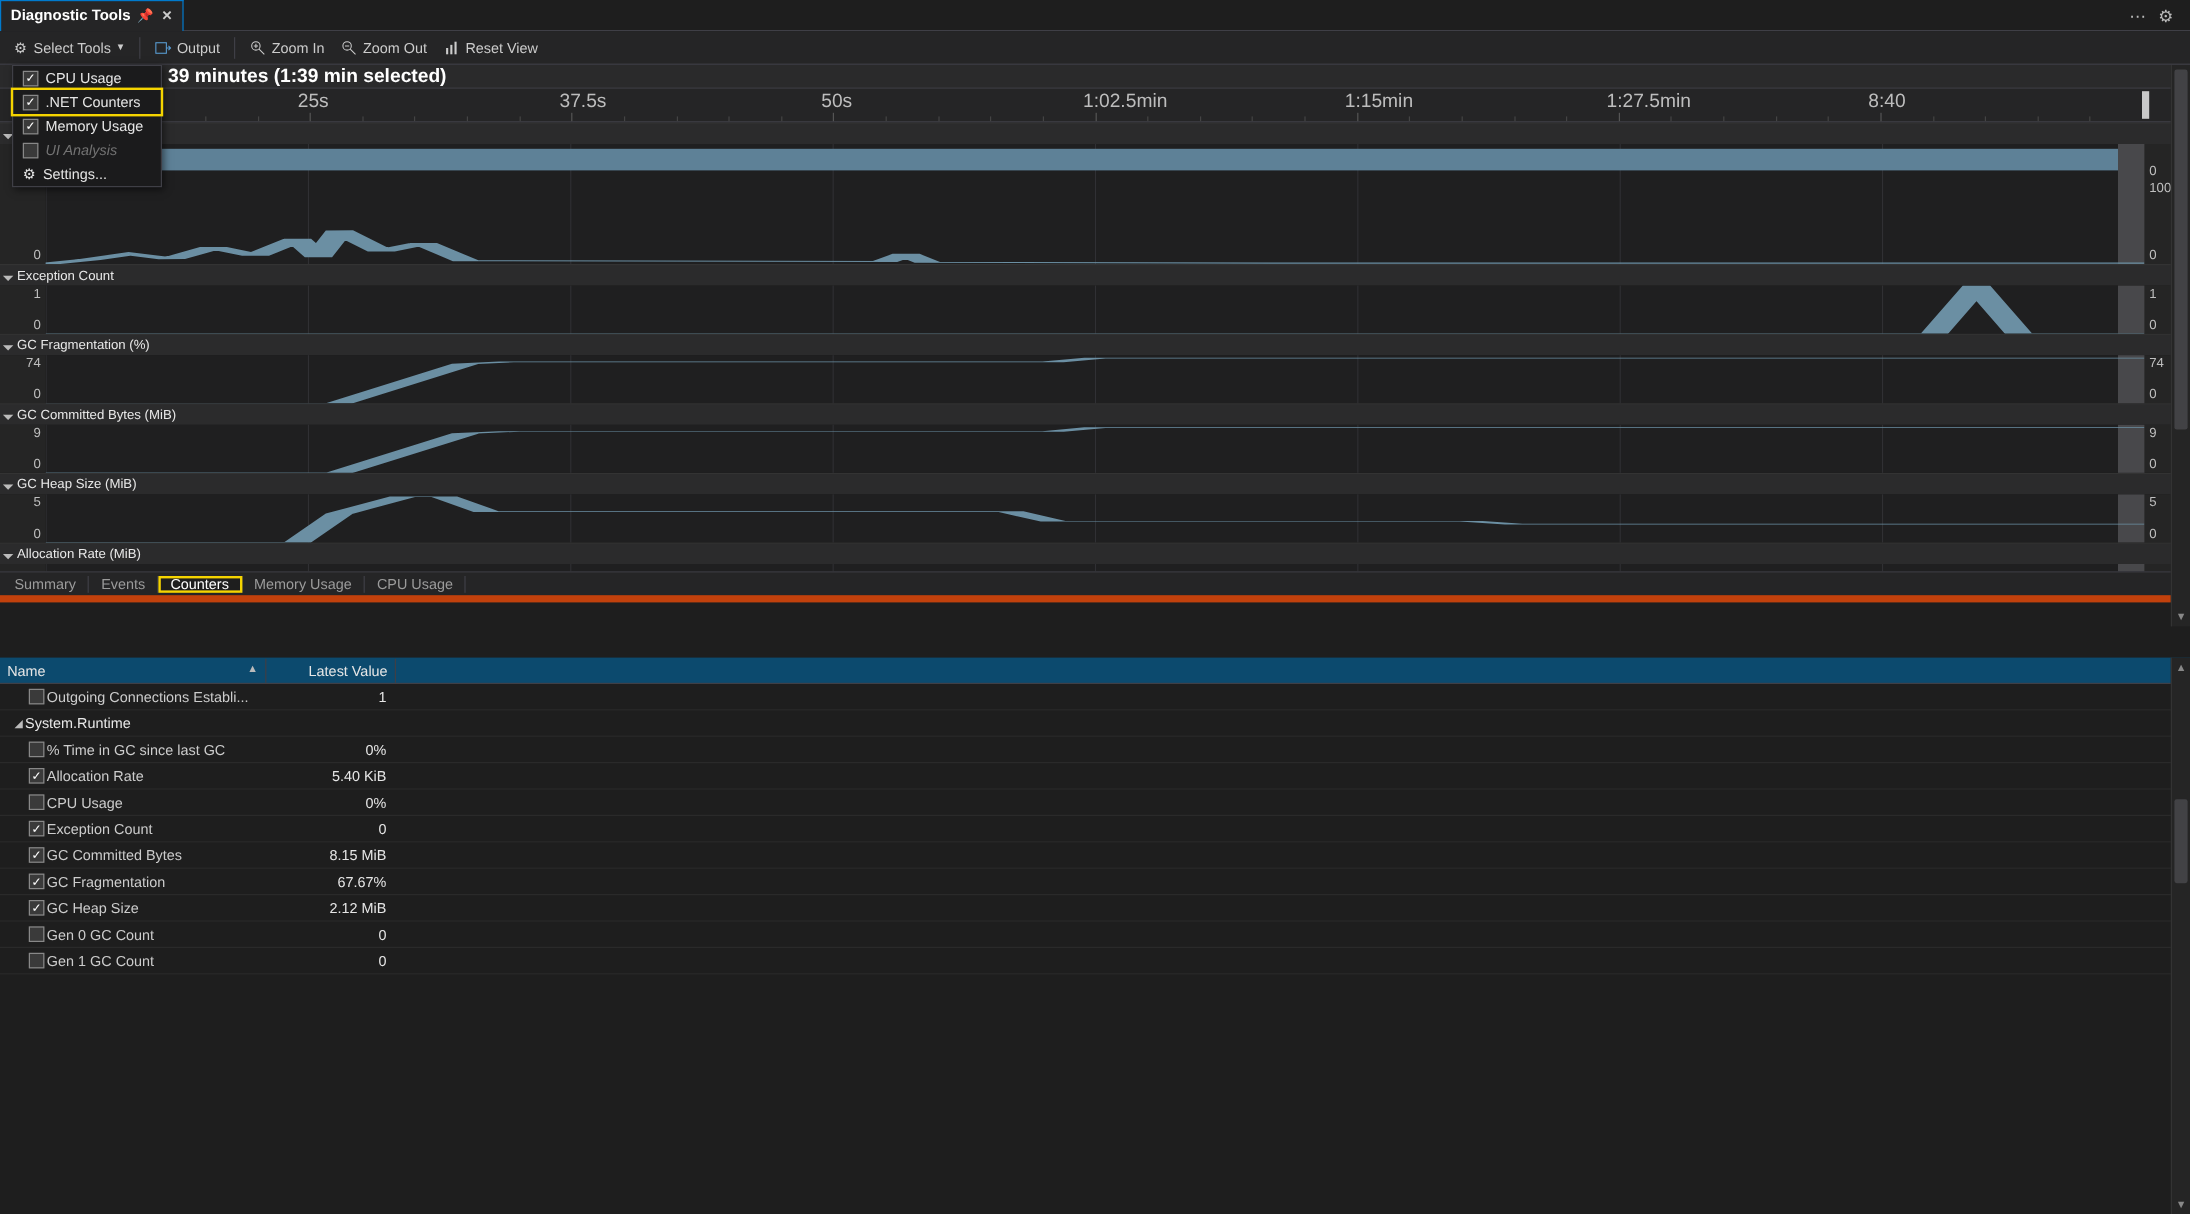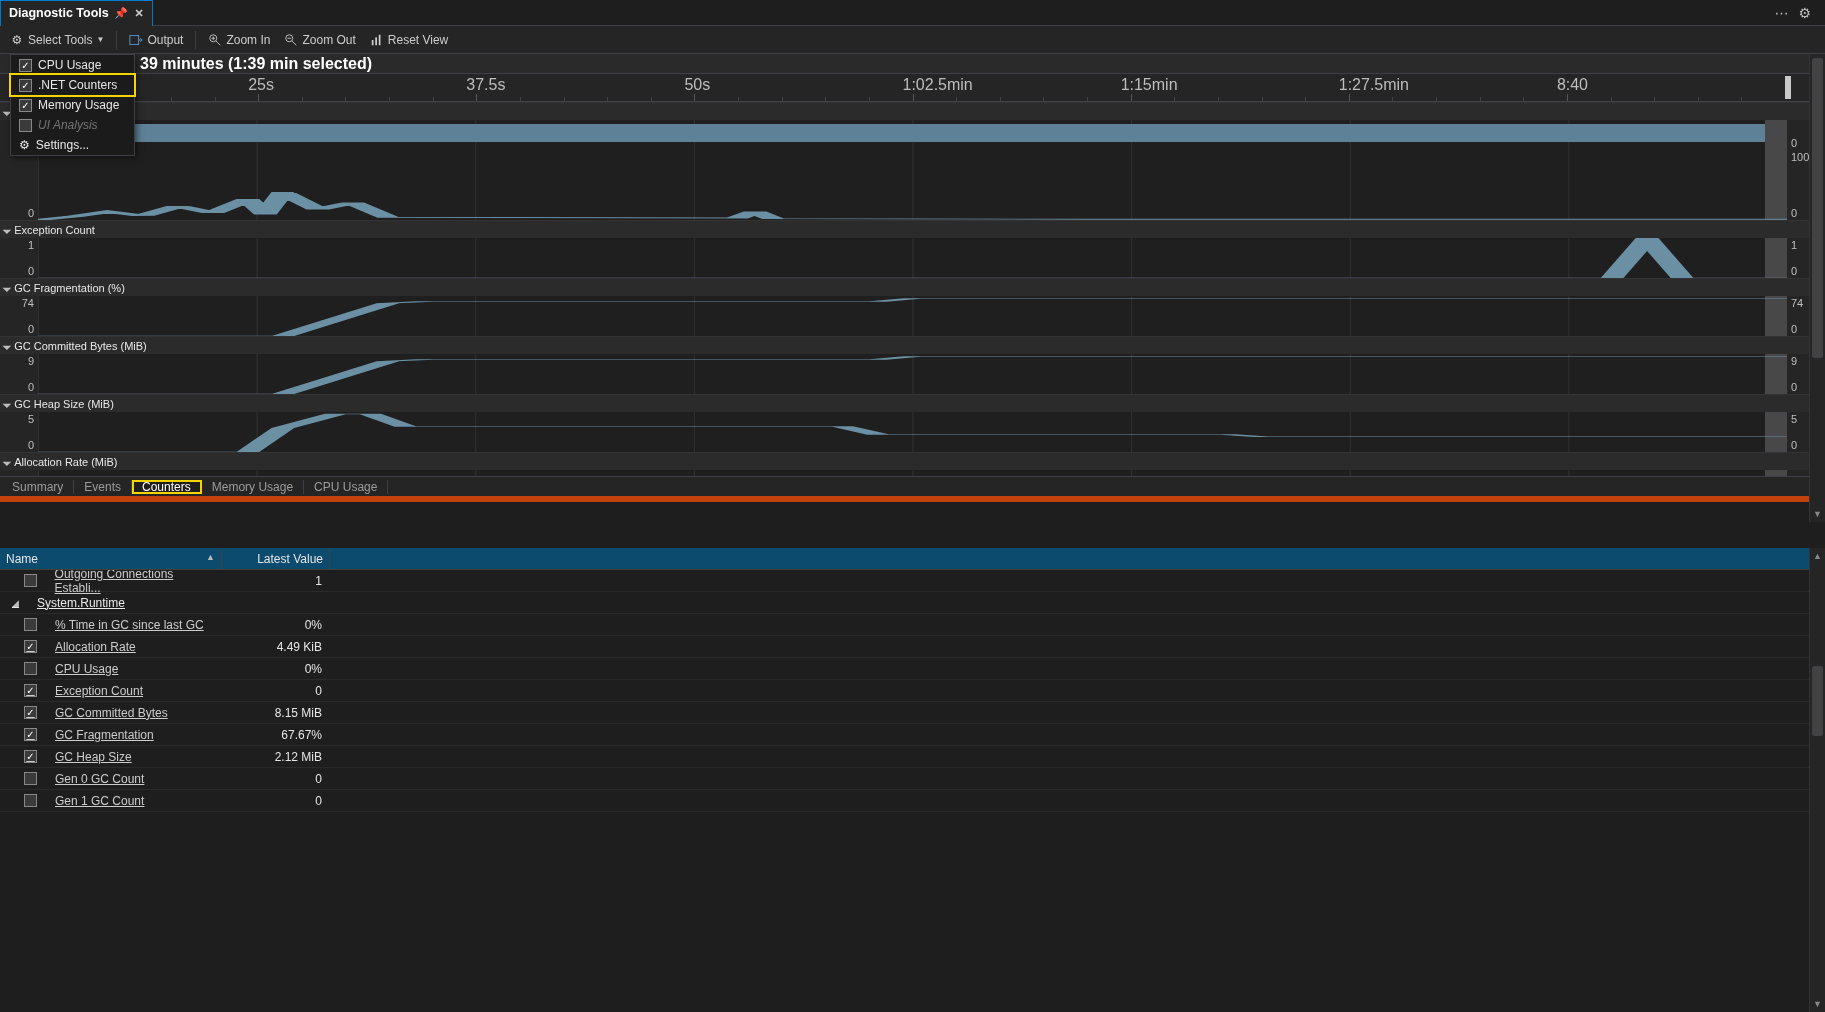--- a/index.html
+++ b/index.html
@@ -174,21 +174,21 @@
   .table-wrap{ position:absolute; left:0; right:0; top:548px; bottom:0; background:#1e1e1e;}
   .thead {
     height:22px; display:flex; background:#0c4a6e; border-bottom:1px solid #3f3f46;
     color:#e6e6e6; font-size:12px;align-items:flex-end;
   }
   .thead .col-name{ width:222px; padding:3px 6px; border-right:1px solid #3f3f46; position:relative;}
   .thead .col-name .sort { float:right; font-size:9px; color:#bbb; }
   .thead .col-val{ width:108px; padding:3px 6px; text-align:right; border-right:1px solid #3f3f46;}
   .tbody { overflow-y:auto; position:absolute; top:22px; bottom:0; left:0; right:0;}
   .row { display:flex; height:22px; align-items:center; border-bottom:1px solid #2a2a2a;}
-  .row .c1{ width:222px; padding:0 6px; display:flex; align-items:center; gap:18px;text-decoration:underline;}
+  .row .c1{ width:222px; padding:0 6px; display:flex; align-items:center; gap:2px;}
   .row .c2{ width:108px; padding:0 8px; text-align:right; color:#e6e6e6;}
   .row.group .c1{ font-weight:400; color:#e8e8e8;}
   .row.group .tri{ font-size:9px; color:#bbb;}
   .chk{
     width:13px;height:13px;border:1px solid #888;background:#3a3a3a;margin-left:18px;
     display:flex;align-items:center;justify-content:center;font-size:10px;color:#fff;
   }
   .chk.on::after{content:"✓";}
   .row.group .tri{ margin-left:6px;}
 
@@ -506,21 +506,21 @@
           <span class="chk"></span>
           <span>% Time in GC since last GC</span>
         </div>
         <div class="c2">0%</div>
       </div>
       <div class="row">
         <div class="c1">
           <span class="chk on"></span>
           <span>Allocation Rate</span>
         </div>
-        <div class="c2">4.49 KiB</div>
+        <div class="c2">5.40 KiB</div>
       </div>
       <div class="row">
         <div class="c1">
           <span class="chk"></span>
           <span>CPU Usage</span>
         </div>
         <div class="c2">0%</div>
       </div>
       <div class="row">
         <div class="c1">

